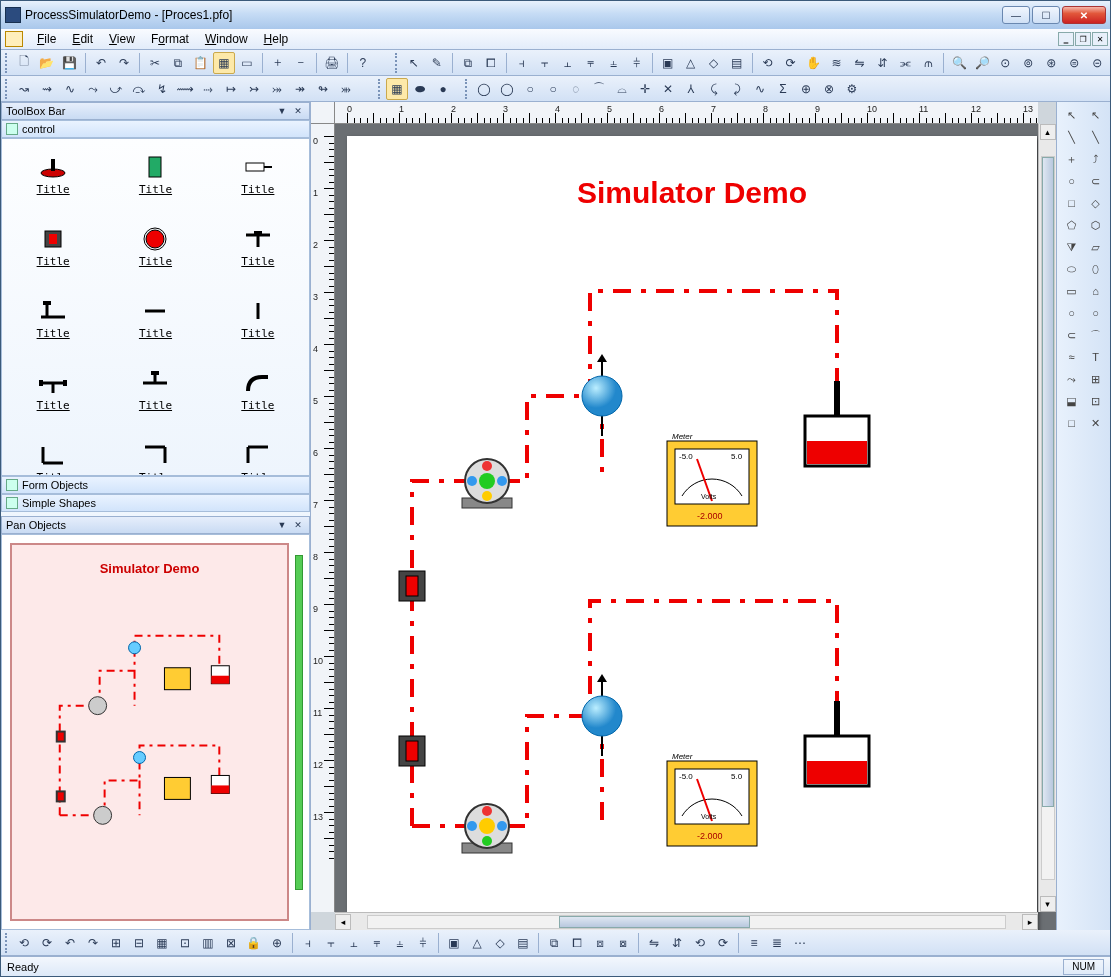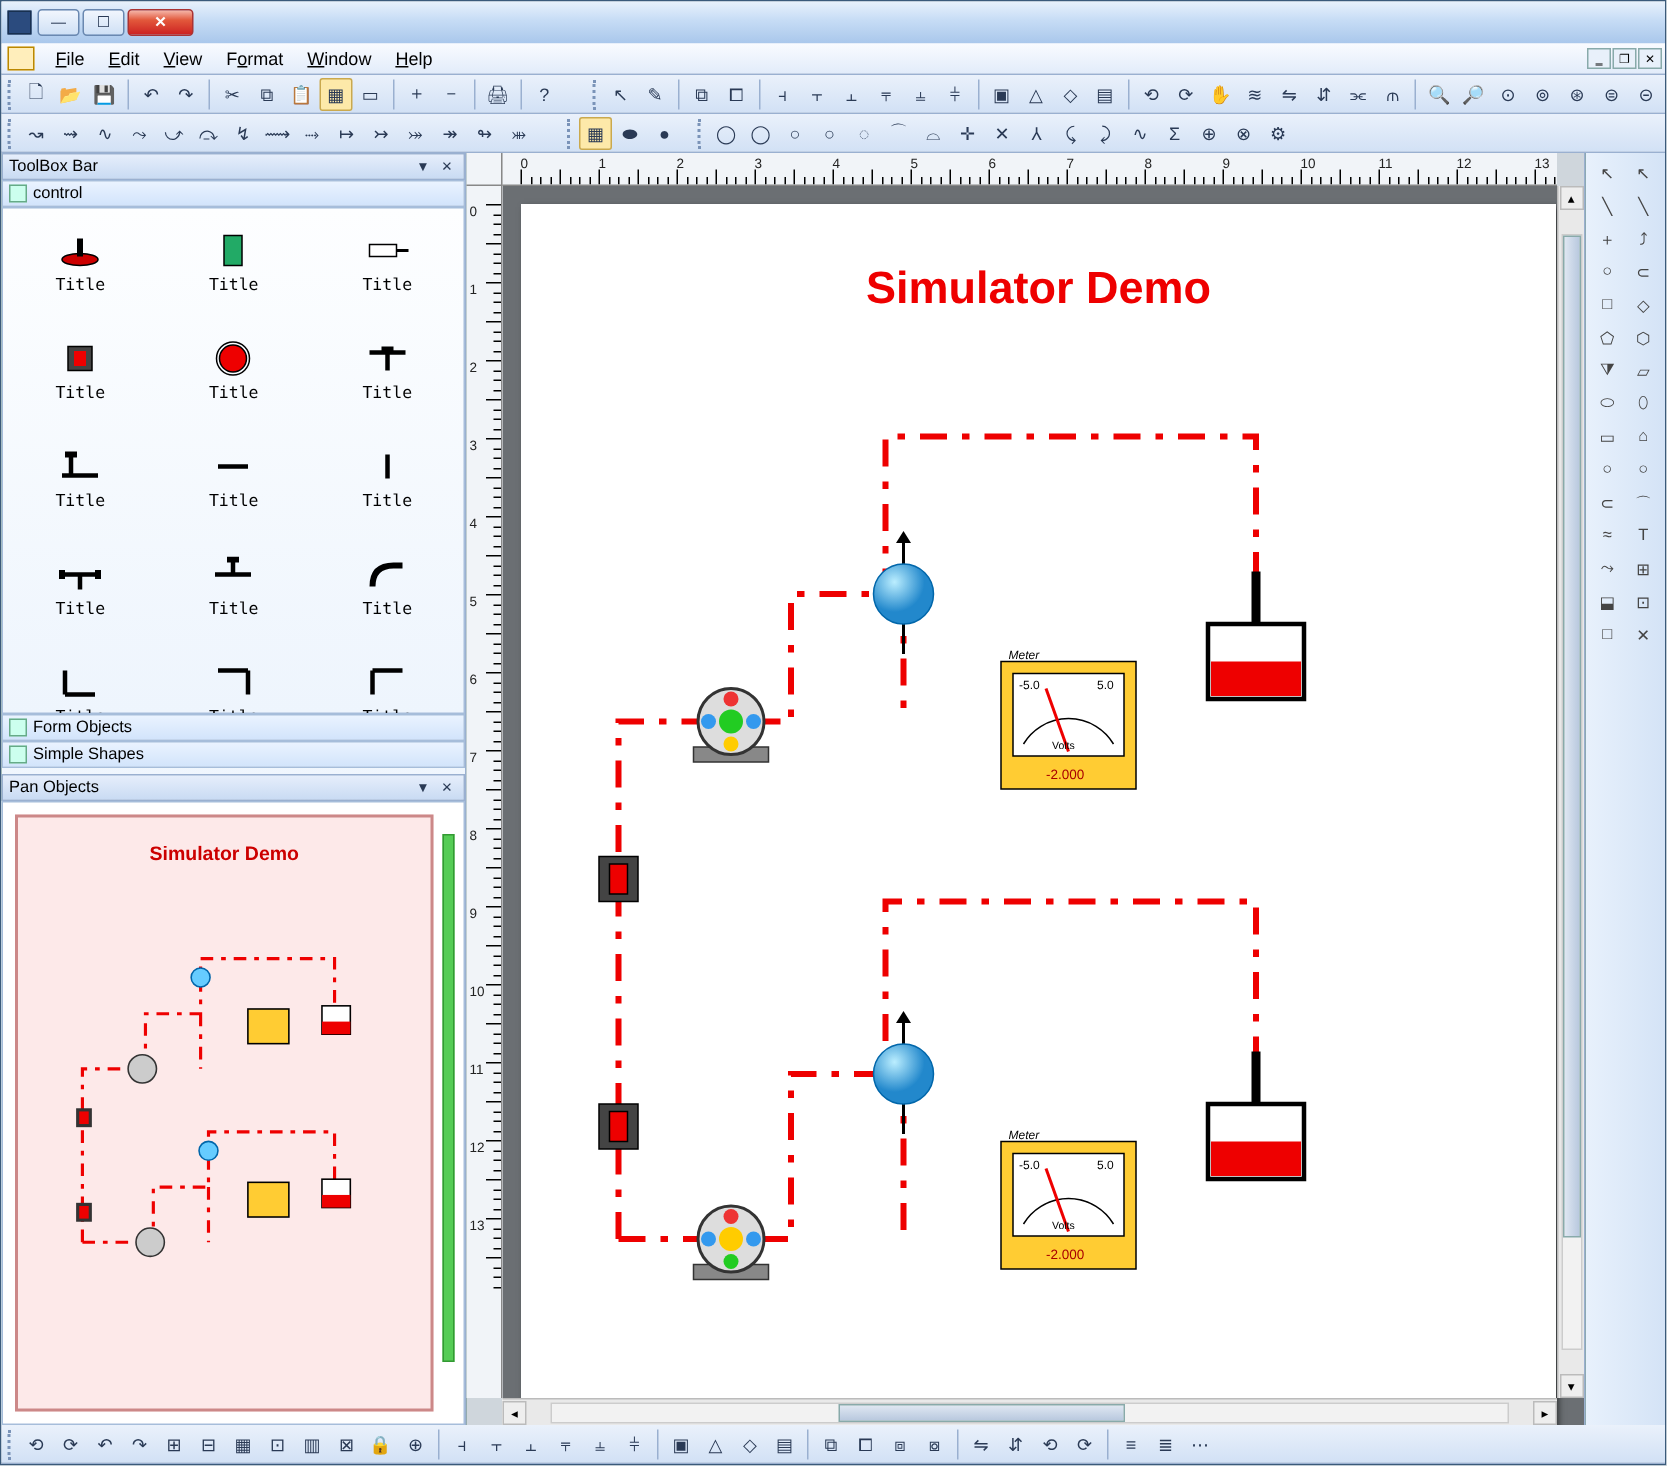--- a/index.html
+++ b/index.html
@@ -32,21 +32,21 @@
 
 .body { flex:1; display:flex; min-height:0; background:#14532d; }
 .leftcol { width:310px; display:flex; flex-direction:column; border-right:1px solid #9ab0d0; background: linear-gradient(#f7fbff,#e8f1fc);}
 .panel-hdr { height:18px; background:linear-gradient(#e6eefb,#c9dbf3); border:1px solid #9ab0d0; display:flex; align-items:center; padding:0 4px; font-size:11px;}
 .panel-hdr .spacer { flex:1;}
 .panel-hdr .pbtn { width:14px; height:14px; display:flex;align-items:center;justify-content:center; font-size:9px; cursor:pointer; margin-left:2px; color:#2a3a55;}
 .toolbox-body { flex:0 0 392px; display:flex; flex-direction:column; overflow:hidden;}
 .tb-section { height:18px; background:linear-gradient(#eaf3ff,#d2e4fb); border:1px solid #a6bdda; display:flex;align-items:center; padding:0 4px; font-size:11px; cursor:pointer;}
 .tb-section .grid-ico { width:12px; height:12px; border:1px solid #6a8; background:#cfe; margin-right:4px;}
 .tb-grid { flex:1; background:linear-gradient(#fdfeff,#eef5fd); border:1px solid #a6bdda; display:grid; grid-template-columns:repeat(3,1fr); grid-auto-rows:72px; overflow-y:auto; position:relative;}
-.tb-item { display:flex; flex-direction:column; align-items:center; justify-content:center; gap:4px; cursor:pointer;}
+.tb-item { display:flex; flex-direction:column; align-items:center; justify-content:center; gap:4px; cursor:pointer;text-decoration:underline;}
 .tb-item .shape { width:32px; height:24px; }
 .tb-item .lbl { font-size:11px; font-family:monospace;}
 .pan-body { flex:1; border:1px solid #a6bdda; background:#fff; position:relative; overflow:hidden;}
 .pan-mini { position:absolute; inset:8px 20px 8px 8px; background:#fde9e9; border:2px solid #c88;}
 .pan-green { position:absolute; right:6px; top:5%; bottom:10%; width:8px; background:#5c5; border:1px solid #393;}
 
 
 .canvaswrap { flex:1; display:flex; flex-direction:column; min-width:0; position:relative; background:#cfd6dc;}
 .ruler-corner { position:absolute; left:0; top:0; width:24px; height:22px; background:#f1f4f8; border-right:1px solid #888; border-bottom:1px solid #888; z-index:3;}
 .ruler-h { position:absolute; left:24px; right:18px; top:0; height:22px; background:#f1f4f8; border-bottom:1px solid #888; z-index:2; overflow:hidden;}
@@ -82,20 +82,21 @@
 .vscroll .arrow{width:16px;height:16px;border:1px solid #bbb;background:#eee;display:flex;align-items:center;justify-content:center;font-size:9px;}
 
 </style>
 </head>
 <body>
 
 <div class="window">
 
   <div class="titlebar">
     <div class="app-icon"></div>
+    <div class="title">ProcessSimulatorDemo - [Proces1.pfo]</div>
     <div class="winbtns">
       <div class="winbtn">—</div>
       <div class="winbtn">☐</div>
       <div class="winbtn close">✕</div>
     </div>
   </div>
 
   <div class="menubar">
     <div class="ico"></div>
     <div class="menuitem"><u>F</u><span></span>ile</div>
@@ -868,14 +869,19 @@
       <div class="tbtn">⇋</div>
       <div class="tbtn">⇵</div>
       <div class="tbtn">⟲</div>
       <div class="tbtn">⟳</div>
       <div class="tsep"></div>
       <div class="tbtn">≡</div>
       <div class="tbtn">≣</div>
       <div class="tbtn">⋯</div>
     </div>
 
+  <div class="statusbar">
+    <span>Ready</span>
+    <span class="spacer"></span>
+    <span class="status-cell">NUM</span>
+  </div>
 
 </div>
 
 </body></html>

